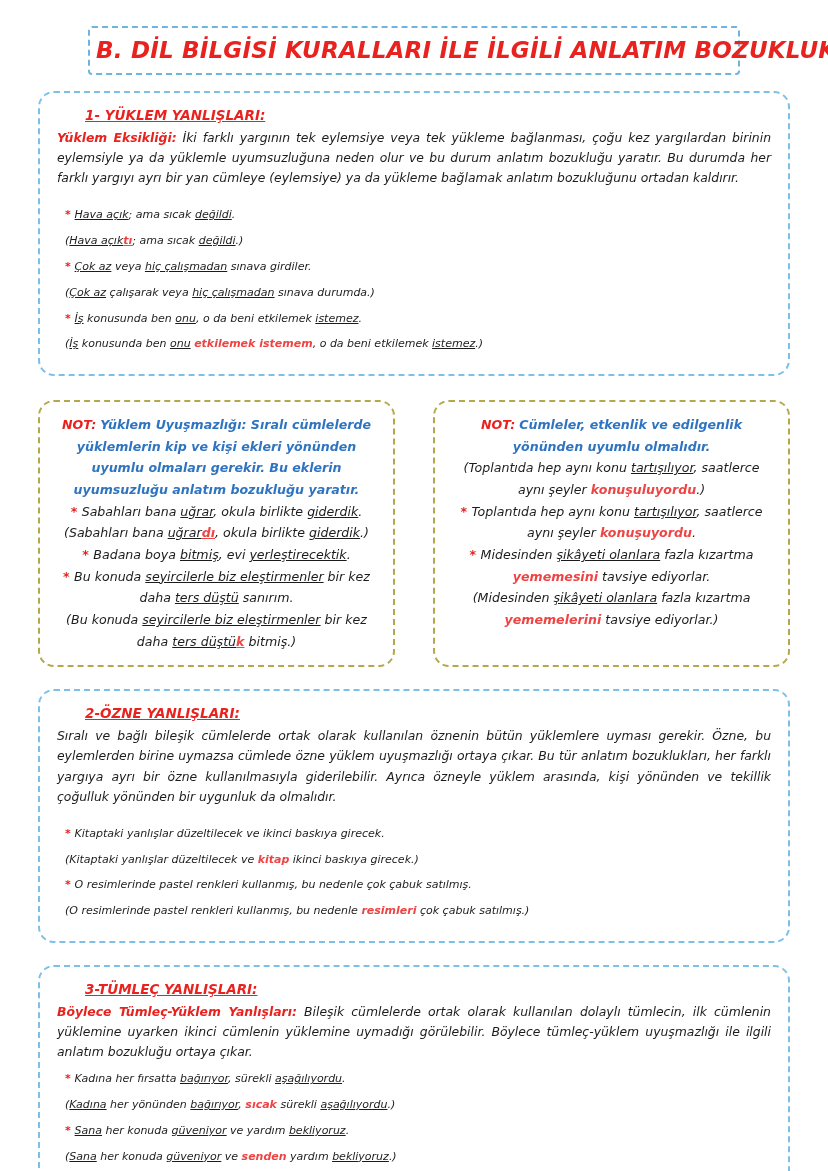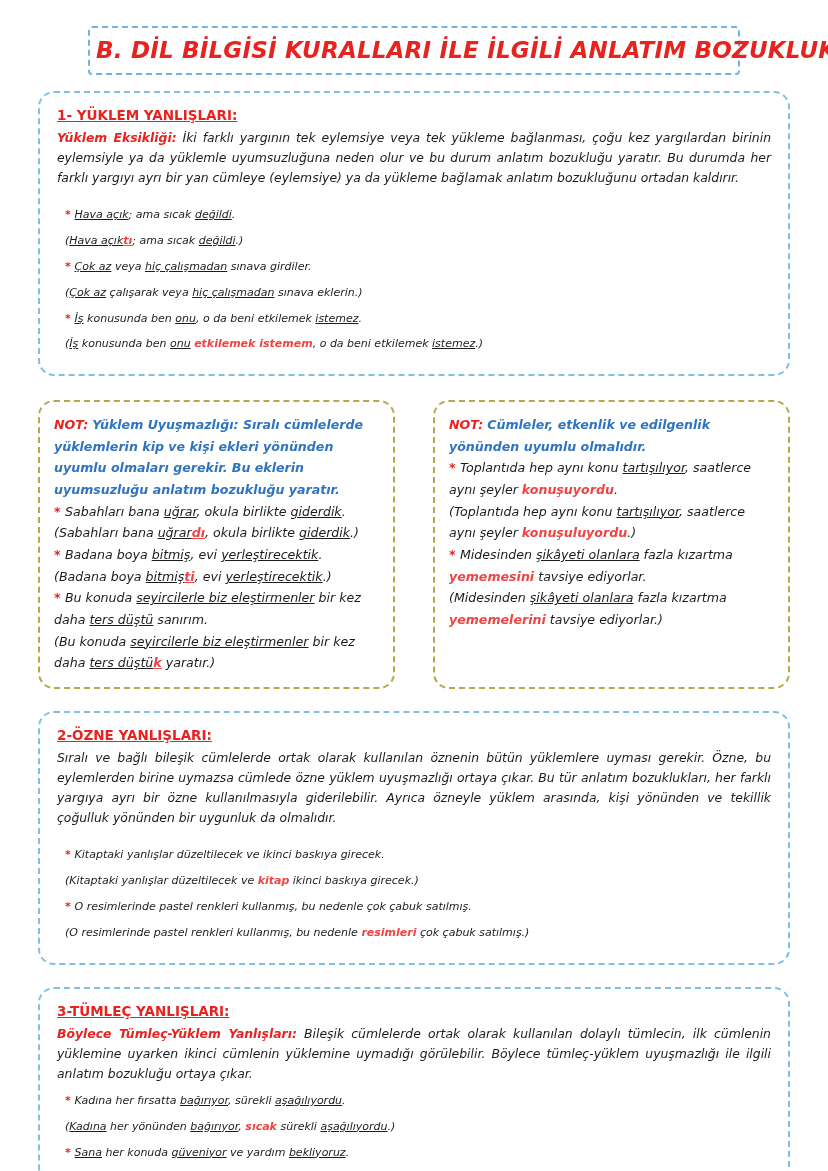--- a/index.html
+++ b/index.html
@@ -35,24 +35,26 @@
   .sec{
     border:2px dashed #7cc0e8;
     border-radius:16px;
     box-sizing:border-box;
     padding:12px 17px 13px 17px;
   }
   .sec-wrap{margin:0 38px;}
   .sec-head{
     color:#e8231f;
     font-weight:bold;
+    font-style:italic;
     font-size:13.5px;
     text-decoration:underline;
     margin-bottom:5px;
     display:inline-block;
+    margin-left:28px;
   }
   .lead-label{
     color:#e8231f;
     font-weight:bold;
     font-style:italic;
   }
   p.para{
     margin:0 0 3px 0;
     font-style:italic;
     font-size:12.4px;
@@ -76,20 +78,21 @@
     display:flex;
     gap:38px;
     margin:24px 38px 0 38px;
   }
   .note{
     flex:1;
     border:2px dashed #b5a84a;
     border-radius:16px;
     padding:12px 14px 13px 14px;
     box-sizing:border-box;
+    text-align:center;
   }
   .note p{
     margin:0;
     font-style:italic;
     font-size:12.6px;
     line-height:1.72;
     color:#1c1c1c;
   }
   .note .blue{color:#2f74c0;font-weight:bold;}
   .note-label{color:#e8231f;font-weight:bold;}
@@ -109,50 +112,49 @@
       <div class="sec-head">1- YÜKLEM YANLIŞLARI:</div>
       <p class="para">
         <span class="lead-label">Yüklem Eksikliği:</span>
         <span>İki farklı yargının tek eylemsiye veya tek yükleme bağlanması, çoğu kez yargılardan birinin eylemsiyle ya da yüklemle uyumsuzluğuna neden olur ve bu durum anlatım bozukluğu yaratır. Bu durumda her farklı yargıyı ayrı bir yan cümleye (eylemsiye) ya da yükleme bağlamak anlatım bozukluğunu ortadan kaldırır.</span>
       </p>
       <div class="gapline"></div>
       <div>
           <p class="ex"><span class="star">* </span><span class="u">Hava açık</span><span>; ama sıcak </span><span class="u">değildi</span><span>.</span></p>
           <p class="ex"><span>(</span><span class="u">Hava açık</span><span class="u r">tı</span><span>; ama sıcak </span><span class="u">değildi</span><span>.)</span></p>
           <p class="ex"><span class="star">* </span><span class="u">Çok az</span><span> veya </span><span class="u">hiç çalışmadan</span><span> sınava girdiler.</span></p>
-          <p class="ex"><span>(</span><span class="u">Çok az</span><span> çalışarak veya </span><span class="u">hiç çalışmadan</span><span> sınava eklerin.)</span></p>
+          <p class="ex"><span>(</span><span class="u">Çok az</span><span> çalışarak veya </span><span class="u">hiç çalışmadan</span><span> sınava durumda.)</span></p>
           <p class="ex"><span class="star">* </span><span class="u">İş</span><span> konusunda ben </span><span class="u">onu</span><span>, o da beni etkilemek </span><span class="u">istemez</span><span>.</span></p>
           <p class="ex"><span>(</span><span class="u">İş</span><span> konusunda ben </span><span class="u">onu</span><span> </span><span class="r">etkilemek istemem</span><span>, o da beni etkilemek </span><span class="u">istemez</span><span>.)</span></p>
         </div>
     </div>
   </div>
 
   <div class="notes-row">
     <div class="note">
       <p>
         <span class="note-label">NOT:</span>
         <span class="blue">Yüklem Uyuşmazlığı: Sıralı cümlelerde yüklemlerin kip ve kişi ekleri yönünden uyumlu olmaları gerekir. Bu eklerin uyumsuzluğu anlatım bozukluğu yaratır.</span>
       </p>
       <div>
           <p class="ex"><span class="star">* </span><span>Sabahları bana </span><span class="u">uğrar</span><span>, okula birlikte </span><span class="u">giderdik</span><span>.</span></p>
           <p class="ex"><span>(Sabahları bana </span><span class="u">uğrar</span><span class="u r">dı</span><span>, okula birlikte </span><span class="u">giderdik</span><span>.)</span></p>
           <p class="ex"><span class="star">* </span><span>Badana boya </span><span class="u">bitmiş</span><span>, evi </span><span class="u">yerleştirecektik</span><span>.</span></p>
-          <p class="ex"><span>(Badana boya </span><span class="u">bitmiş</span><span class="u r">ti</span><span>, evi </span><span class="u">yerleştirecektik</span><span>.)</span></p>
           <p class="ex"><span class="star">* </span><span>Bu konuda </span><span class="u">seyircilerle biz eleştirmenler</span><span> bir kez daha </span><span class="u">ters düştü</span><span> sanırım.</span></p>
-          <p class="ex"><span>(Bu konuda </span><span class="u">seyircilerle biz eleştirmenler</span><span> bir kez daha </span><span class="u">ters düştü</span><span class="u r">k</span><span> yaratır.)</span></p>
+          <p class="ex"><span>(Bu konuda </span><span class="u">seyircilerle biz eleştirmenler</span><span> bir kez daha </span><span class="u">ters düştü</span><span class="u r">k</span><span> bitmiş.)</span></p>
         </div>
     </div>
     <div class="note">
       <p>
         <span class="note-label">NOT:</span>
         <span class="blue">Cümleler, etkenlik ve edilgenlik yönünden uyumlu olmalıdır.</span>
       </p>
       <div>
+          <p class="ex"><span>(Toplantıda hep aynı konu </span><span class="u">tartışılıyor</span><span>, saatlerce aynı şeyler </span><span class="r">konuşuluyordu</span><span>.)</span></p>
           <p class="ex"><span class="star">* </span><span>Toplantıda hep aynı konu </span><span class="u">tartışılıyor</span><span>, saatlerce aynı şeyler </span><span class="r">konuşuyordu</span><span>.</span></p>
-          <p class="ex"><span>(Toplantıda hep aynı konu </span><span class="u">tartışılıyor</span><span>, saatlerce aynı şeyler </span><span class="r">konuşuluyordu</span><span>.)</span></p>
           <p class="ex"><span class="star">* </span><span>Midesinden </span><span class="u">şikâyeti olanlara</span><span> fazla kızartma </span><span class="r">yememesini</span><span> tavsiye ediyorlar.</span></p>
           <p class="ex"><span>(Midesinden </span><span class="u">şikâyeti olanlara</span><span> fazla kızartma </span><span class="r">yememelerini</span><span> tavsiye ediyorlar.)</span></p>
         </div>
     </div>
   </div>
 
   <div class="sec-wrap" style="margin-top:22px;">
     <div class="sec">
       <div class="sec-head">2-ÖZNE YANLIŞLARI:</div>
       <p class="para">Sıralı ve bağlı bileşik cümlelerde ortak olarak kullanılan öznenin bütün yüklemlere uyması gerekir. Özne, bu eylemlerden birine uymazsa cümlede özne yüklem uyuşmazlığı ortaya çıkar. Bu tür anlatım bozuklukları, her farklı yargıya ayrı bir özne kullanılmasıyla giderilebilir. Ayrıca özneyle yüklem arasında, kişi yönünden ve tekillik çoğulluk yönünden bir uygunluk da olmalıdır.</p>
@@ -170,17 +172,18 @@
     <div class="sec">
       <div class="sec-head">3-TÜMLEÇ YANLIŞLARI:</div>
       <p class="para">
         <span class="lead-label">Böylece Tümleç-Yüklem Yanlışları:</span>
         <span>Bileşik cümlelerde ortak olarak kullanılan dolaylı tümlecin, ilk cümlenin yüklemine uyarken ikinci cümlenin yüklemine uymadığı görülebilir. Böylece tümleç-yüklem uyuşmazlığı ile ilgili anlatım bozukluğu ortaya çıkar.</span>
       </p>
       <div>
           <p class="ex"><span class="star">* </span><span>Kadına her fırsatta </span><span class="u">bağırıyor</span><span>, sürekli </span><span class="u">aşağılıyordu</span><span>.</span></p>
           <p class="ex"><span>(</span><span class="u">Kadına</span><span> her yönünden </span><span class="u">bağırıyor</span><span>, </span><span class="r">sıcak</span><span> sürekli </span><span class="u">aşağılıyordu</span><span>.)</span></p>
           <p class="ex"><span class="star">* </span><span class="u">Sana</span><span> her konuda </span><span class="u">güveniyor</span><span> ve yardım </span><span class="u">bekliyoruz</span><span>.</span></p>
+          <p class="ex"><span>(</span><span class="u">Sana</span><span> her konuda </span><span class="u">güveniyor</span><span> ve </span><span class="r">senden</span><span> yardım </span><span class="u">bekliyoruz</span><span>.)</span></p>
         </div>
     </div>
   </div>
 
 </div>
 
 </body></html>

